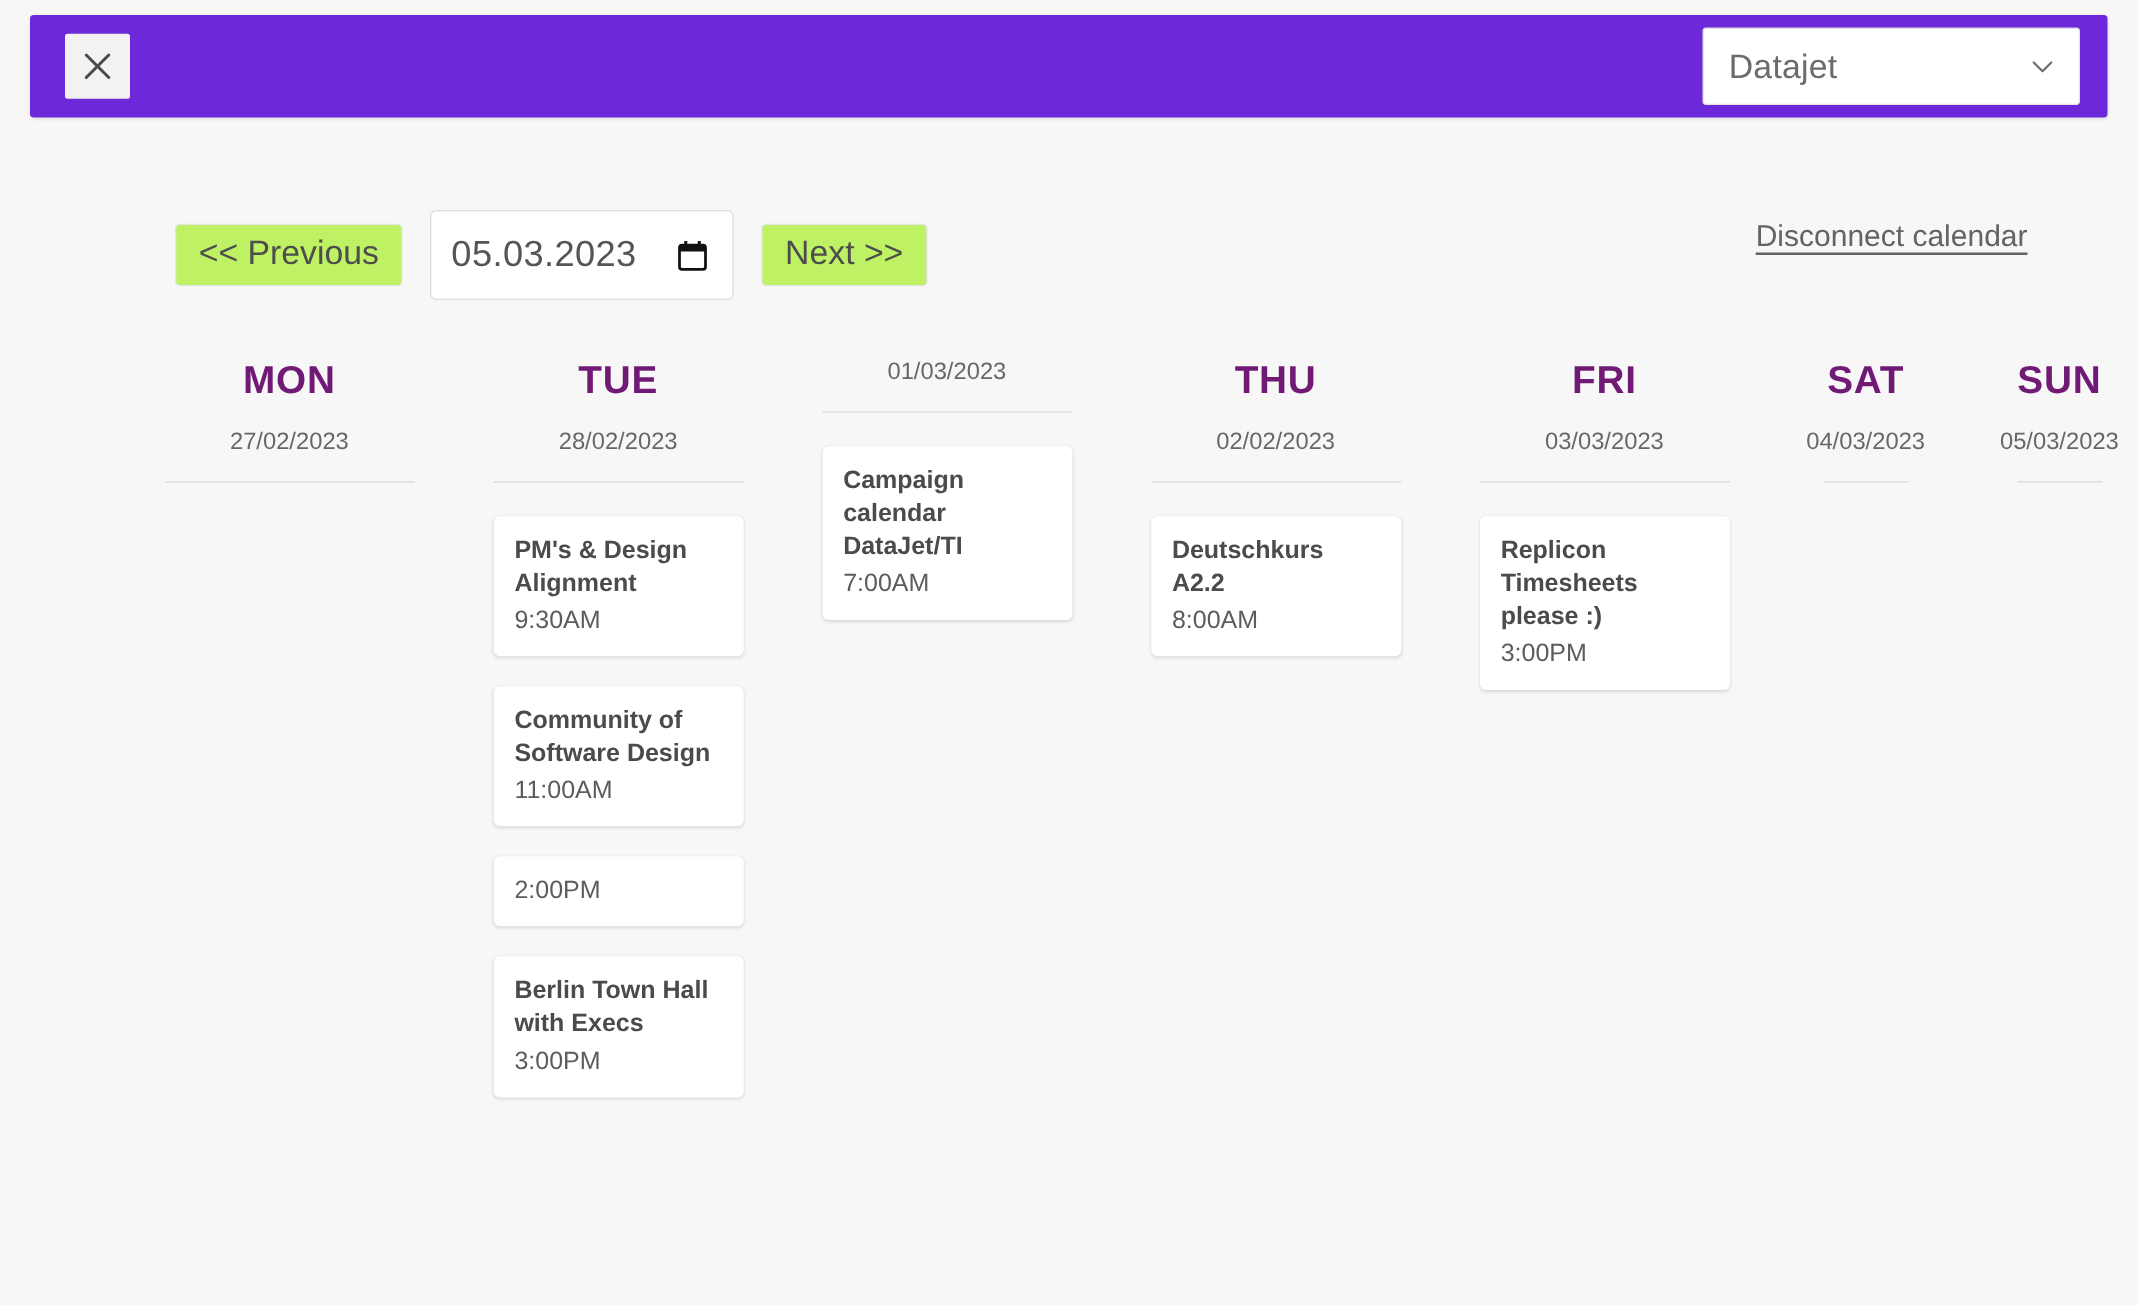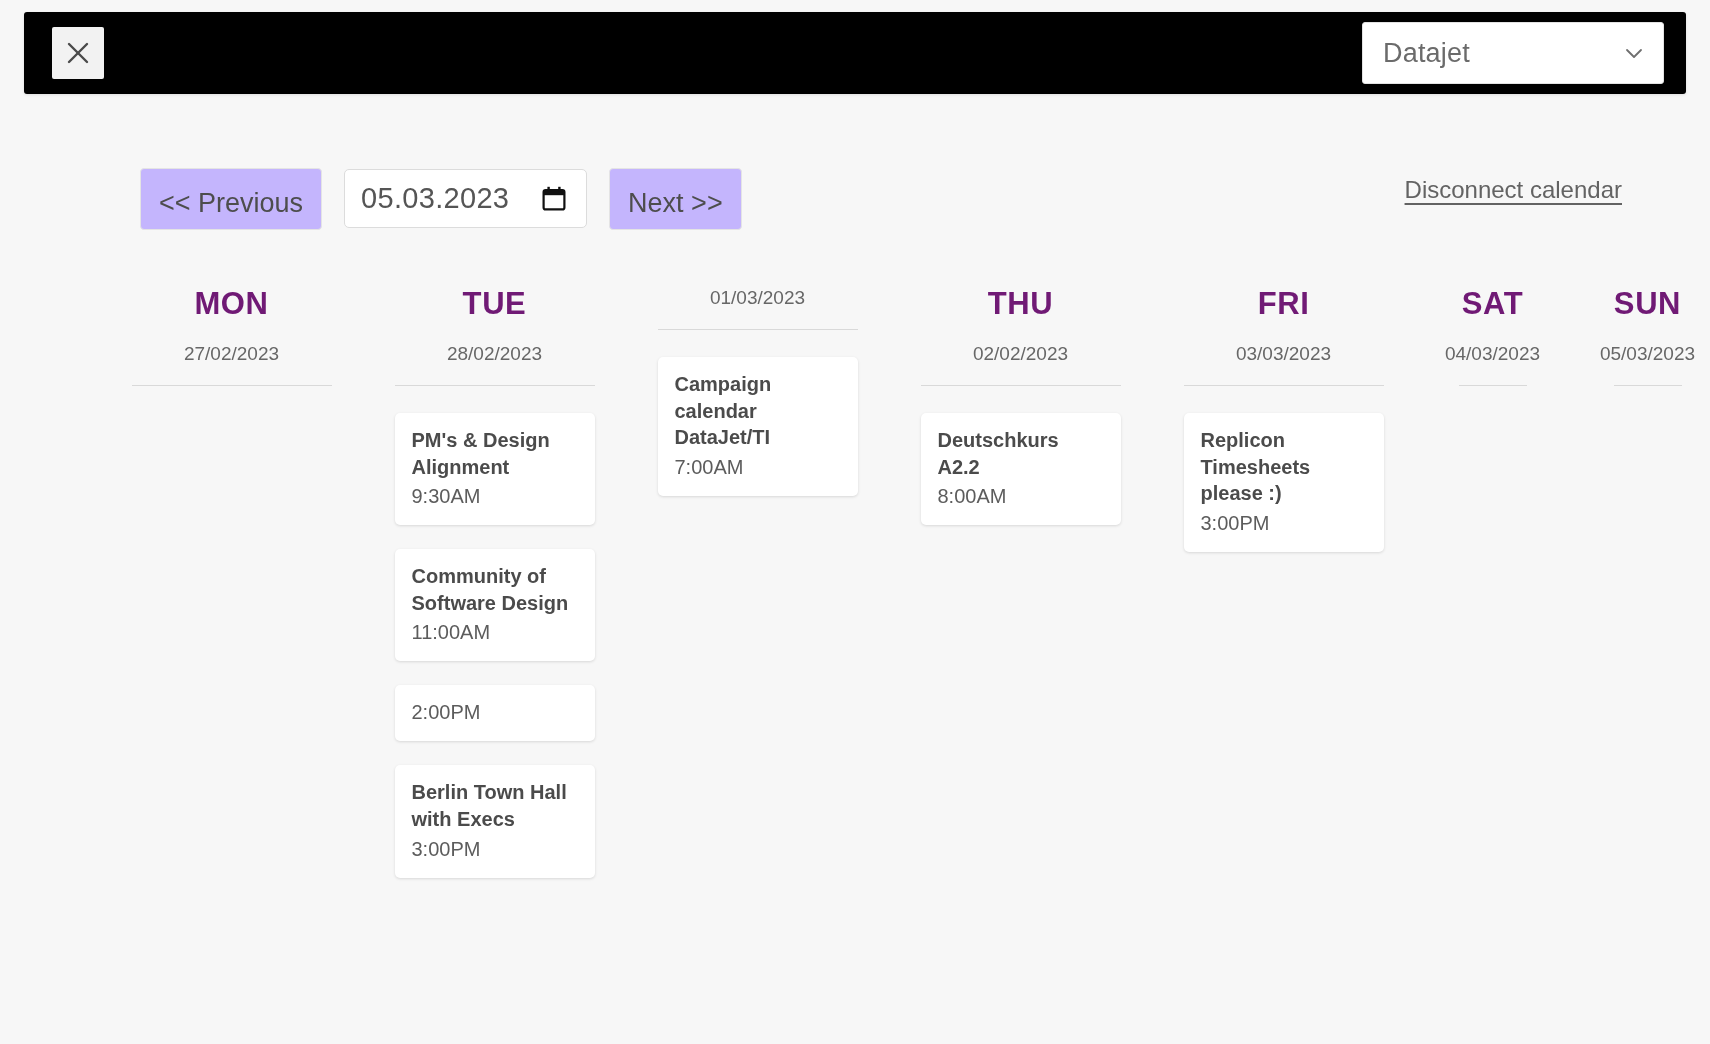--- a/index.html
+++ b/index.html
@@ -16,21 +16,21 @@
     overflow: hidden;
   }
 
   
   .topbar {
     position: absolute;
     left: 24px;
     top: 12px;
     width: 1662px;
     height: 82px;
-    background: #000000;
+    background: #6d28d9;
     border-radius: 3px;
     box-shadow: 0 1px 3px rgba(0,0,0,0.10);
     display: flex;
     align-items: center;
     justify-content: space-between;
     padding: 0 22px 0 28px;
   }
   .close-btn {
     width: 52px;
     height: 52px;
@@ -78,36 +78,36 @@
   }
   .nav-group {
     position: absolute;
     left: 140px;
     top: 0;
     display: flex;
     align-items: center;
     gap: 22px;
   }
   .nav-btn {
-    background: #c4b5fd;
+    background: #bef264;
     border: 1px solid #e4e4e4;
     border-radius: 4px;
     font-family: "Liberation Sans", sans-serif;
     font-size: 27px;
     color: #4d4d4d;
-    padding: 20px 18px 10px;
+    padding: 8px 18px 10px;
     line-height: 1.1;
     cursor: pointer;
     white-space: nowrap;
   }
   .date-field {
     background: #ffffff;
     border: 1px solid #dcdcdc;
     border-radius: 5px;
-    height: 59px;
+    height: 72px;
     width: 243px;
     display: flex;
     align-items: center;
     justify-content: space-between;
     padding: 0 20px 0 16px;
     cursor: text;
   }
   .date-field .date-text {
     font-size: 29px;
     color: #555;

